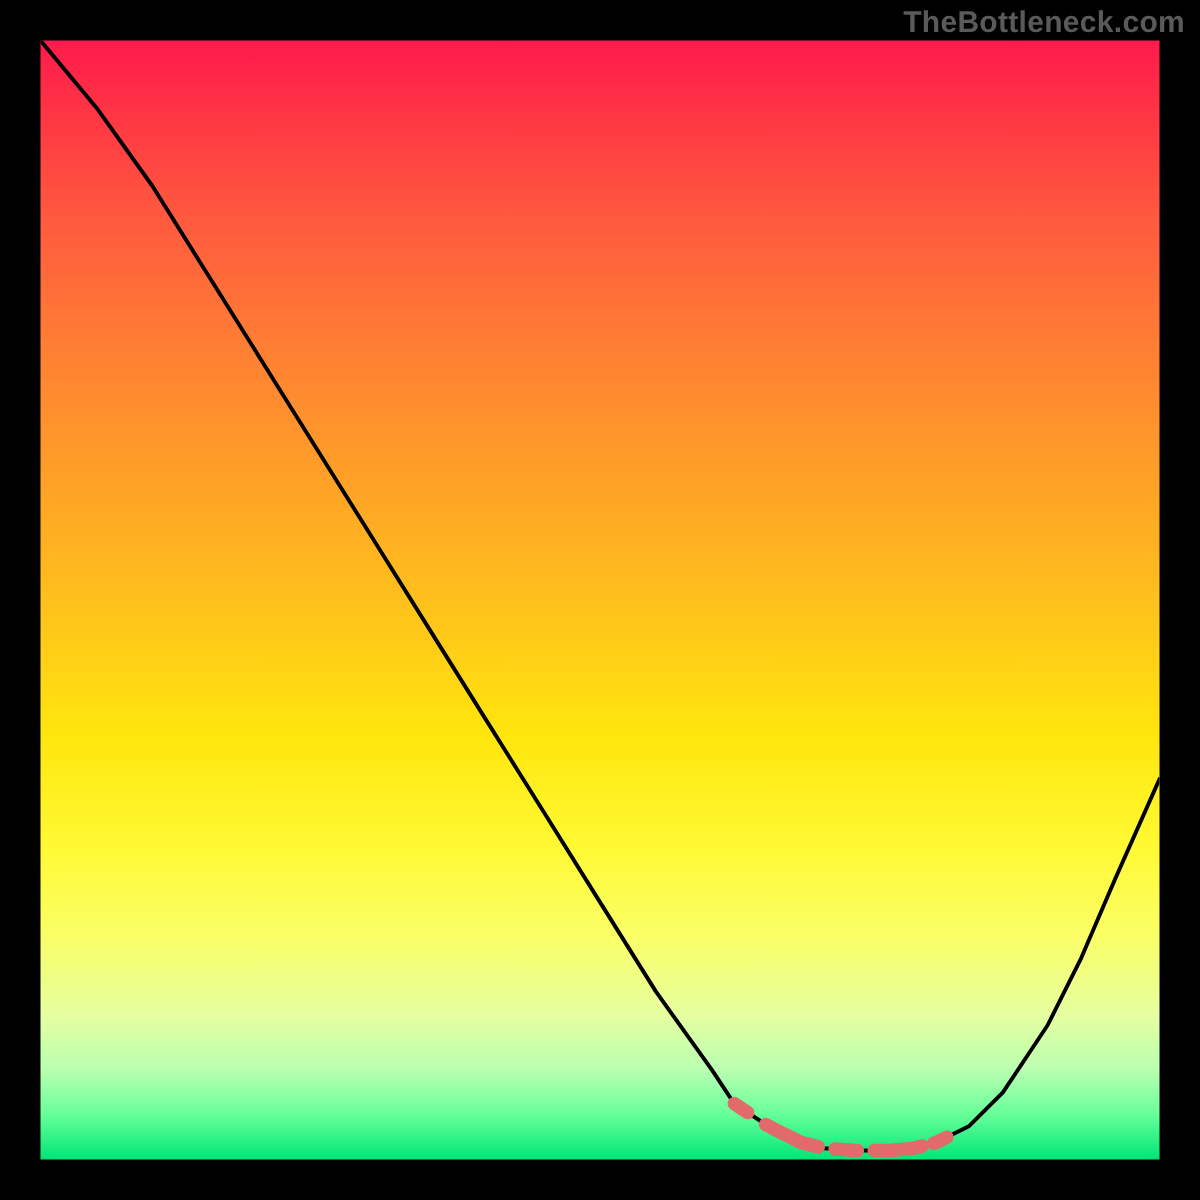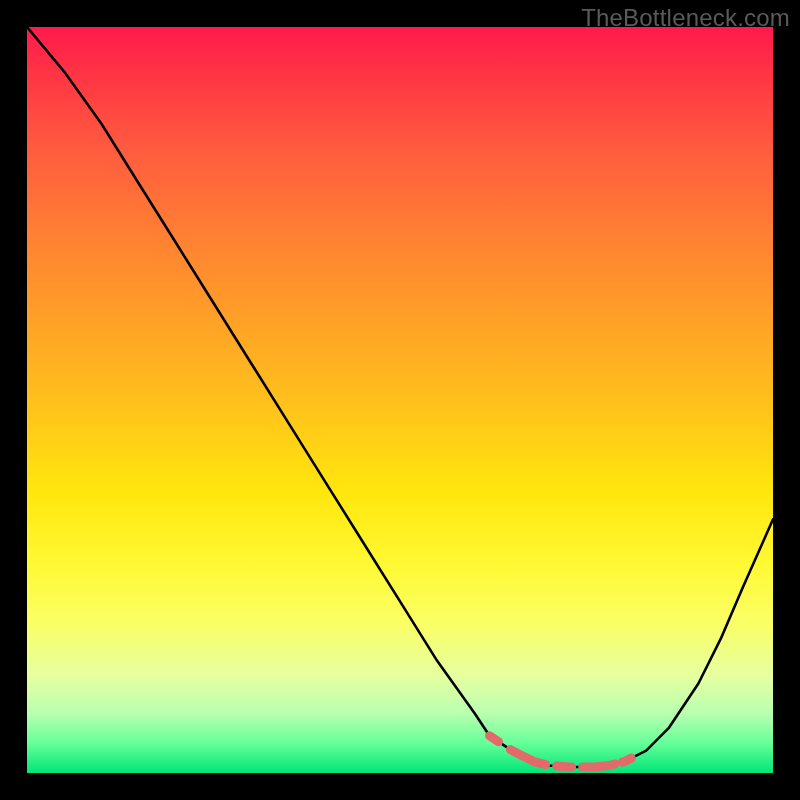--- a/index.html
+++ b/index.html
@@ -30,22 +30,22 @@
       #b9ffb0 92%,
       #66ff99 96%,
       #00e676 100%
     );
   }
   .watermark {
     position: absolute;
     top: 4px;
     right: 10px;
     font-family: Arial, Helvetica, sans-serif;
-    font-size: 24px;
-    font-weight: normal;
+    font-size: 20px;
+    font-weight: bold;
     color: #5a5a5a;
     letter-spacing: 0.2px;
   }
   svg.curve {
     position: absolute;
     left: 0; top: 0;
     width: 100%; height: 100%;
   }
   .dash {
     stroke: #e36a6a;

